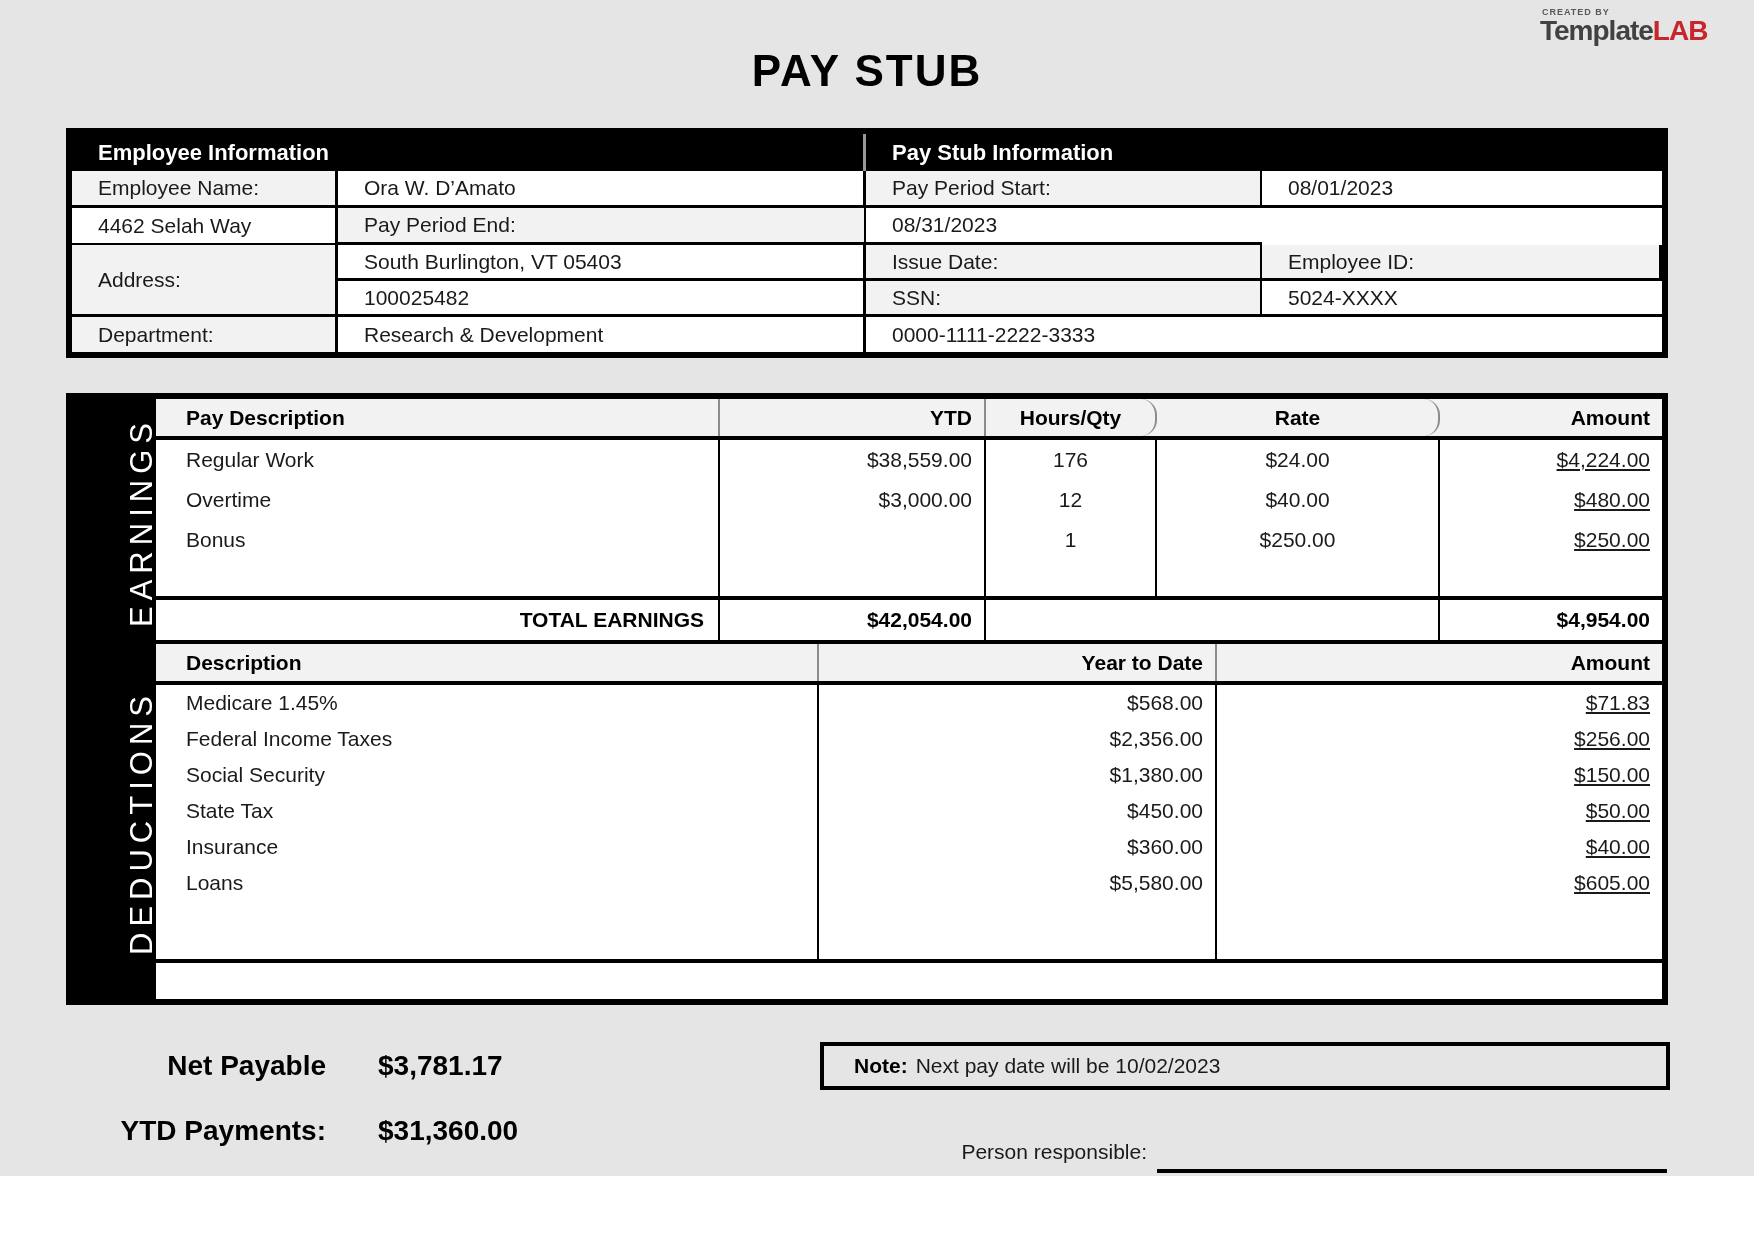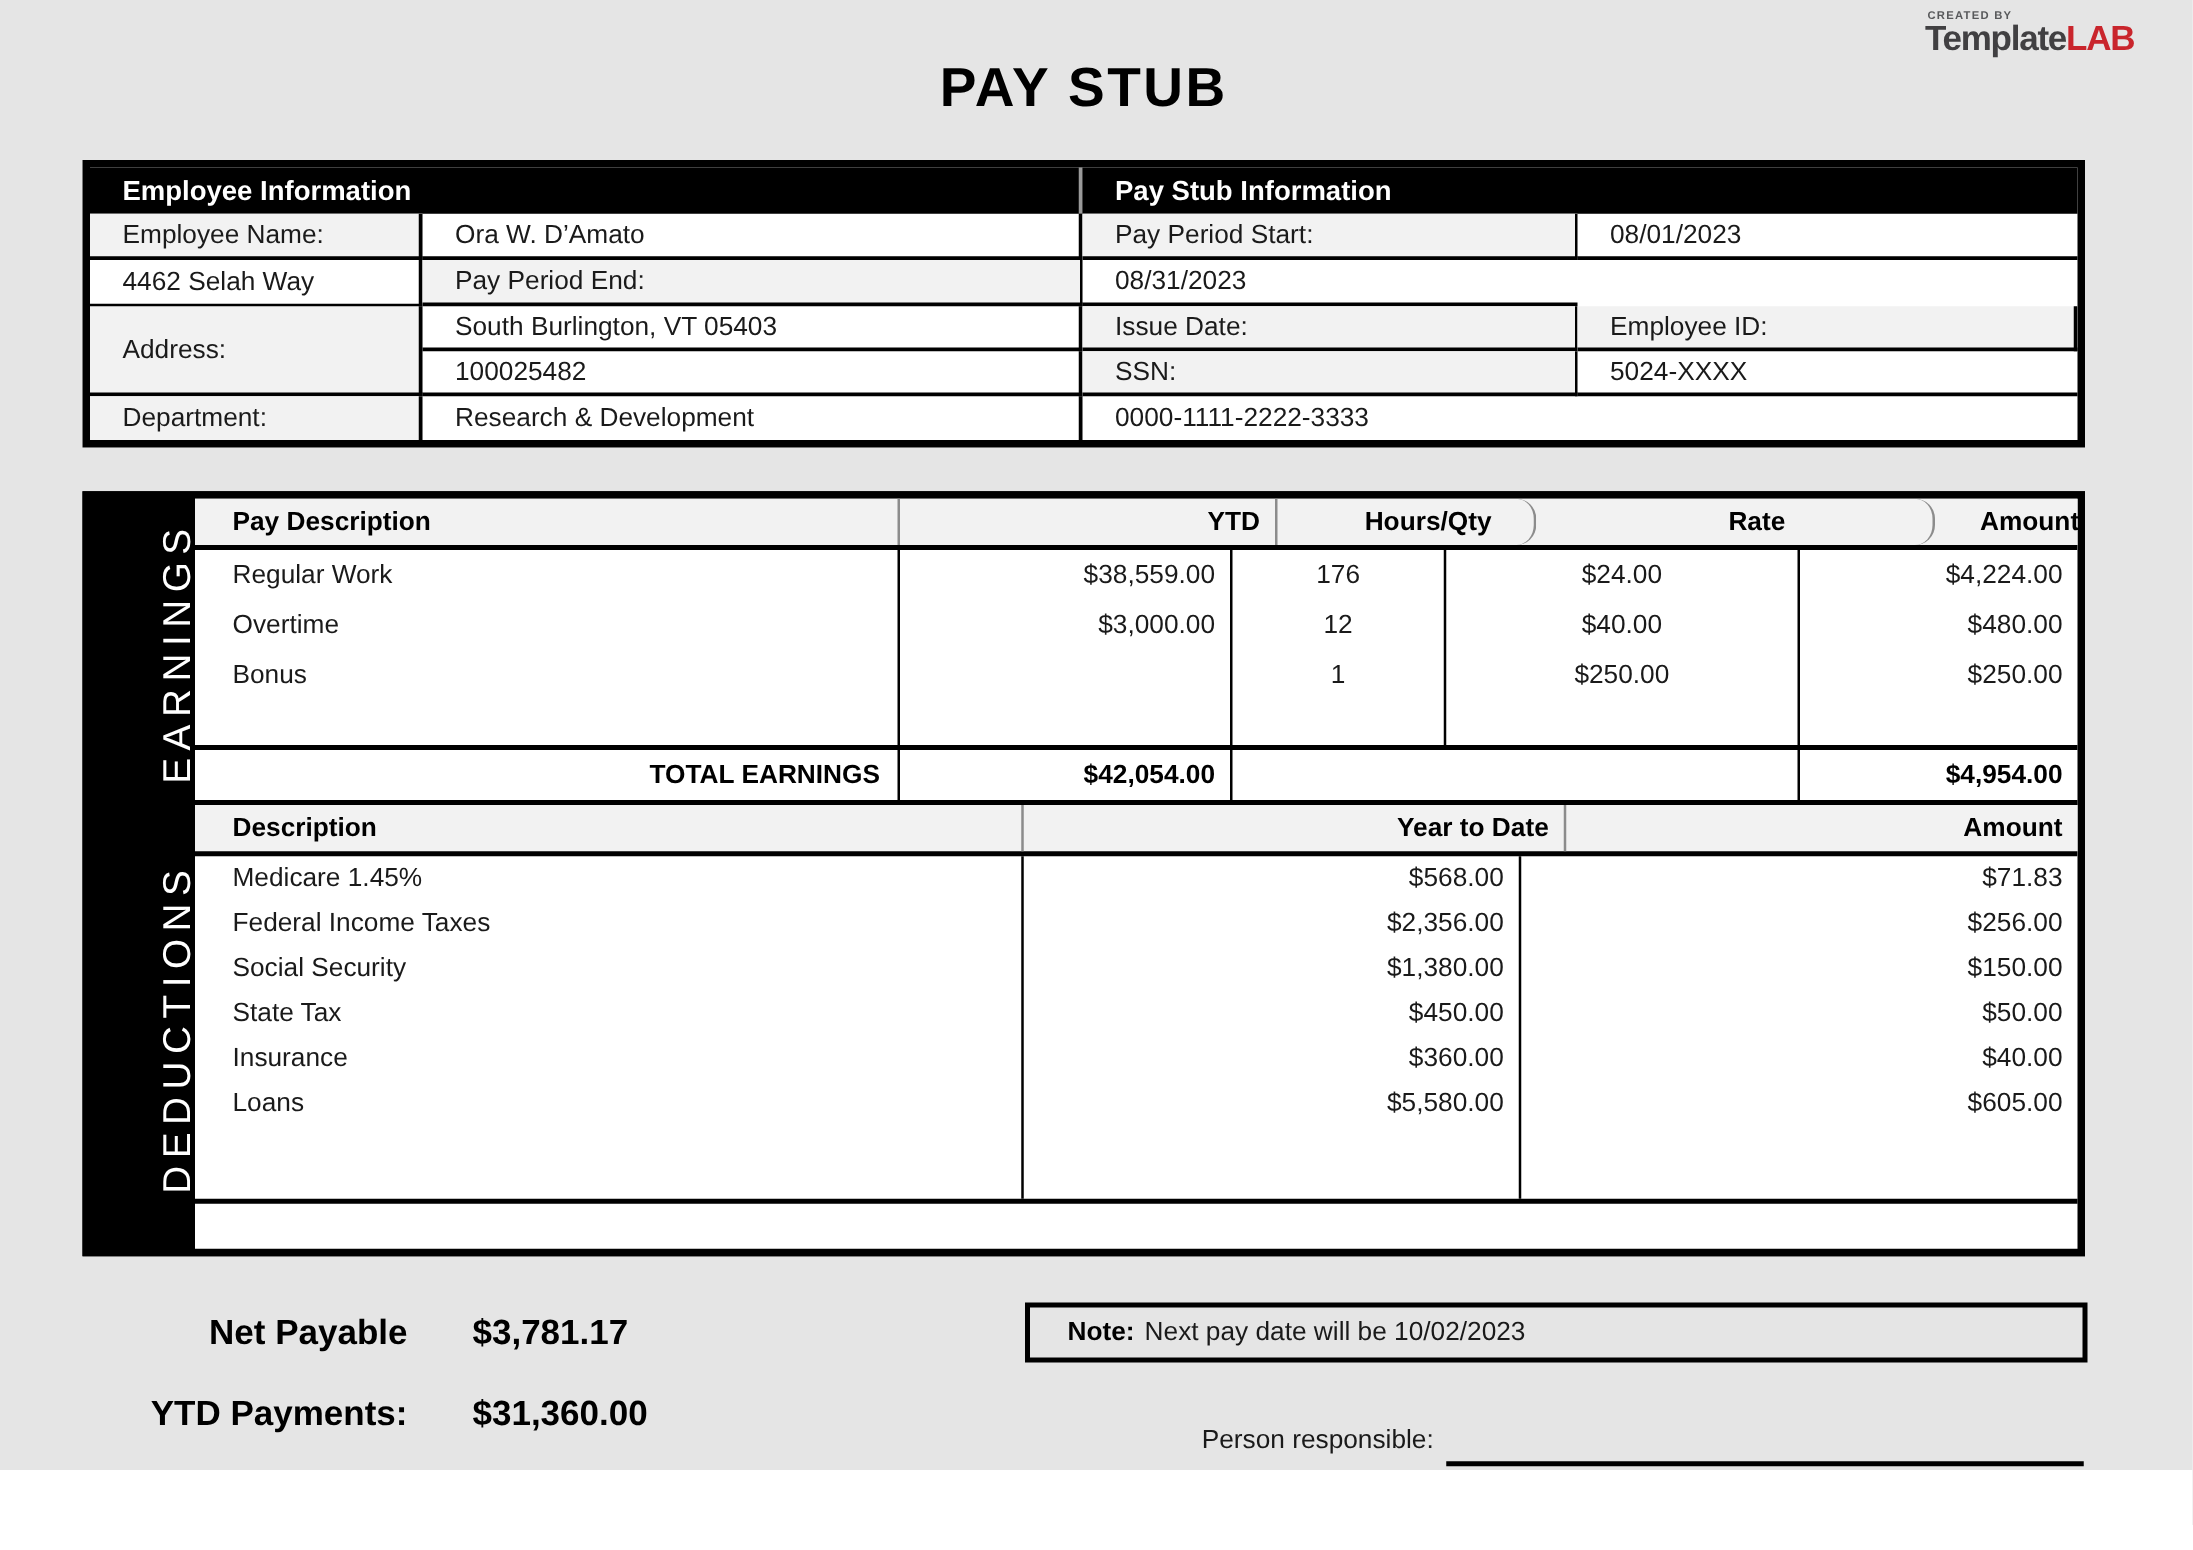--- a/index.html
+++ b/index.html
@@ -41,28 +41,28 @@
   .side-label { position: absolute; left: 0; width: 90px; display: flex; align-items: center; justify-content: center;
                 color: #fff; font-size: 31px; letter-spacing: 6px;
                 writing-mode: vertical-rl; transform: rotate(180deg); }
   .side-earnings { top: 0; height: 247px; margin: auto; }
   .side-deductions { top: 247px; height: 353px; }
   .side-label.side-earnings { position: absolute; left: 25px; }
   .side-label.side-deductions { position: absolute; left: 25px; }
   .content { width: 1506px; height: 600px; background: #fff; display: flex; flex-direction: column; font-size: 21px; }
 
   .grid-head { display: grid; background: #f2f2f2; font-weight: bold; color: #000;
-               border-bottom: 4px solid #000; gap: 36px; }
+               border-bottom: 4px solid #000; }
   .earn-cols { grid-template-columns: 564px 266px 171px 283px 1fr; }
   .ded-cols  { grid-template-columns: 663px 398px 1fr; }
   .hc { display: flex; align-items: center; border-right: 2px solid #8c8c8c; }
   .hc:last-child { border-right: none; }
   .body-cols { display: flex; }
   .bcol { border-right: 2px solid #000; display: flex; flex-direction: column; }
-  .bcol:last-child { border-right: none; }
+  .bcol:last-child { border-right: none; text-decoration: underline; }
   .brow { flex: none; display: flex; align-items: center; }
   .earn-body { height: 160px; border-bottom: 4px solid #000; }
   .earn-body .brow { height: 40px; }
   .ded-body { height: 278px; border-bottom: 4px solid #000; }
   .ded-body .brow { height: 36px; }
   .total-row { display: grid; font-weight: bold; color: #000; }
   .earn-total { height: 44px; grid-template-columns: 564px 266px 454px 1fr; border-bottom: 4px solid #000; }
   .ded-total { height: 36px; grid-template-columns: 663px 398px 1fr; }
   .tc { display: flex; align-items: center; border-right: 2px solid #000; }
   .tc:last-child { border-right: none; }

